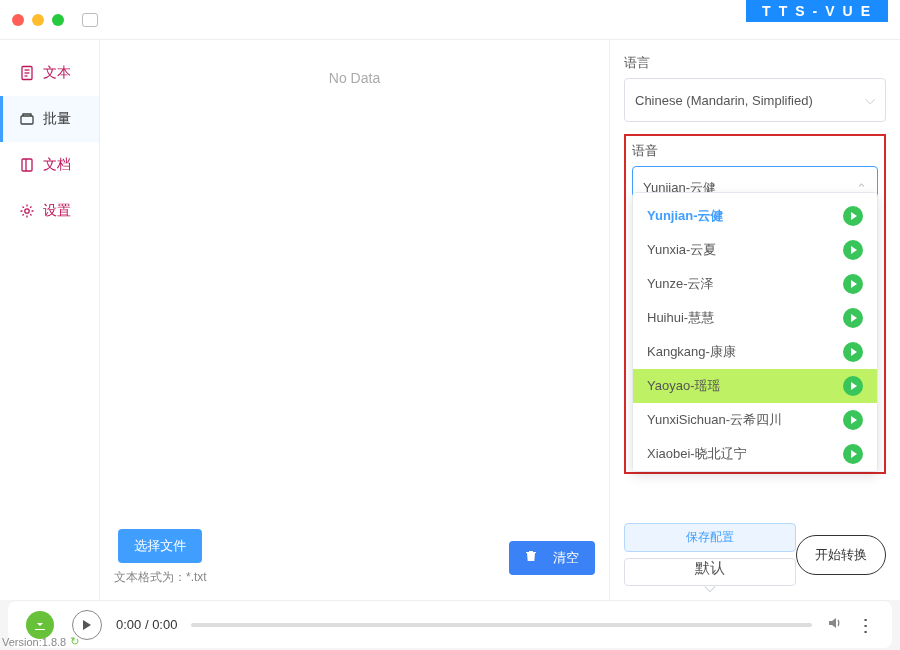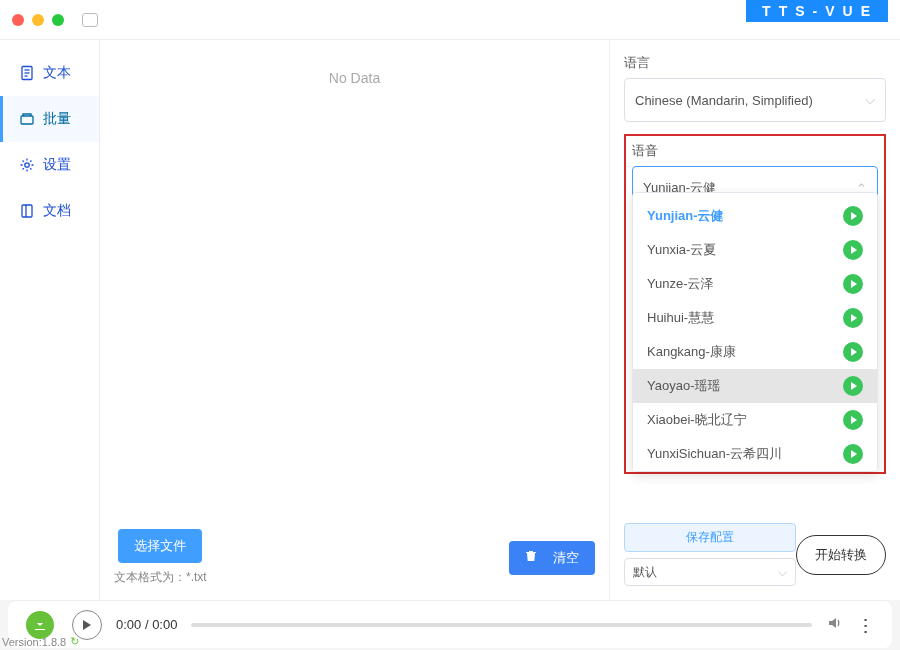--- a/index.html
+++ b/index.html
@@ -10,22 +10,22 @@
   .dot { width: 12px; height: 12px; border-radius: 50%; }
   .dot.red { background: #ff5f56; }
   .dot.yellow { background: #ffbd2e; }
   .dot.green { background: #27c93f; }
   .tabicon { width: 16px; height: 14px; border: 1px solid #bbb; border-radius: 3px; margin-left: 10px; display:flex; align-items:center; justify-content:center;}
   .brand { align-self: flex-start; background: #1b8cff; color: #fff; font-weight: 700; letter-spacing: 8px; padding: 3px 10px 3px 16px; font-size: 14px;}
 
   .app { display: flex; height: 560px; background: #fff; }
 
   .sidebar { width: 100px; border-right: 1px solid #eee; padding-top: 10px; }
-  .nav-item { display: flex; align-items: center; gap: 8px; padding: 14px 16px; color: #1d4ed8; font-size: 14px; cursor: pointer; border-left: 3px solid transparent; }
-  .nav-item.active { color: #0369a1; border-left-color: #409eff; background: #f4faff; }
+  .nav-item { display: flex; align-items: center; gap: 8px; padding: 14px 16px; color: #be185d; font-size: 14px; cursor: pointer; border-left: 3px solid transparent; }
+  .nav-item.active { color: #404040; border-left-color: #409eff; background: #f4faff; }
   .nav-icon { width: 16px; height: 16px; display: flex; align-items: center; justify-content: center; }
 
   .main { flex: 1; display: flex; }
 
   .center { flex: 1; display: flex; flex-direction: column; border-right: 1px solid #eee; }
   .table-head { display: flex; padding: 12px 12px; color: #777; font-size: 13px; border-bottom: 1px solid #f0f0f0; }
   .th { }
   .nodata { flex: 1; display: flex; align-items: flex-start; justify-content: center; padding-top: 30px; color: #aaa; font-size: 14px; }
   .center-foot { padding: 14px; display: flex; align-items: center; justify-content: space-between; }
   .left-foot { display:flex; flex-direction: column; align-items:center; gap:6px;}
@@ -38,30 +38,30 @@
   .field-label { color: #555; font-size: 13px; margin-bottom: 6px; }
   .select { width: 100%; border: 1px solid #dcdfe6; border-radius: 4px; height: 44px; display: flex; align-items: center; justify-content: space-between; padding: 0 10px; color: #555; font-size: 13px; background:#fff;}
   .select.focused { border-color: #409eff; }
   .chev { color: #c0c4cc; }
 
   .highlight-box { border: 2px solid #d42a2a; padding: 6px; margin-top: 12px; position: relative; height: 340px;}
   .dropdown { position: absolute; top: 56px; left: 6px; right: 6px; background: #fff; border: 1px solid #e4e7ed; border-radius: 4px; box-shadow: 0 4px 12px rgba(0,0,0,.12); padding: 6px 0; z-index: 10; max-height: 280px; overflow-y:auto;}
   .dropdown::before { content:""; position:absolute; top:-6px; left:30px; width:10px; height:10px; background:#fff; border-left:1px solid #e4e7ed; border-top:1px solid #e4e7ed; transform:rotate(45deg);}
   .opt { display: flex; align-items: center; justify-content: space-between; padding: 7px 14px; font-size: 13px; color: #555; cursor: pointer; }
   .opt.selected { color: #409eff; font-weight: 600; }
-  .opt.hover { background: #e5e5e5; }
+  .opt.hover { background: #bef264; }
   .play { width: 20px; height: 20px; border-radius: 50%; background: #39c559; display:flex; align-items:center; justify-content:center;}
   .play::after { content:""; border-left: 6px solid #fff; border-top: 4px solid transparent; border-bottom: 4px solid transparent; margin-left:2px;}
   .dropdown::-webkit-scrollbar { width:6px; }
   .dropdown::-webkit-scrollbar-thumb { background:#c0c4cc; border-radius:3px;}
 
   .right-foot { position:absolute; bottom:14px; left:14px; right:14px; display:flex; align-items:center; }
   .savecol { display:flex; flex-direction:column; gap:6px; flex:1;}
   .btn-outline-blue { background:#ecf5ff; border:1px solid #b3d8ff; color:#409eff; border-radius:4px; padding:5px 0; font-size:12px; cursor:pointer;}
-  .mini-select { border:1px solid #dcdfe6; border-radius:4px; height:28px; display:flex; align-items:center; justify-content:space-between; padding:0 8px; font-size:12px; color:#555;}
+  .mini-select { border:1px solid #dcdfe6; border-radius:4px; height:28px; display:flex; align-items:center; justify-content:space-between; padding:0 8px; font-size:15px; color:#555;flex-direction:column;}
   .btn-start { border:1px solid #333; background:#fff; color:#333; border-radius:20px; padding:10px 18px; font-size:13px; cursor:pointer;}
 
   .player { height: 48px; background:#fff; border-top:1px solid #eee; margin:0 8px; border-radius:8px; display:flex; align-items:center; padding:0 18px; gap:18px; position:relative;}
   .dlbtn { width:28px; height:28px; border-radius:50%; background:#67c23a; display:flex; align-items:center; justify-content:center; color:#fff;}
   .pctrl { width:30px; height:30px; border-radius:50%; border:1px solid #888; display:flex; align-items:center; justify-content:center;}
   .ptime { font-size:13px; color:#333;}
   .pbar { flex:1; height:4px; background:#ddd; border-radius:2px;}
   .picon { color:#888; }
   .dots { font-size:18px; color:#555; cursor:pointer; letter-spacing:-2px; transform:rotate(90deg);}
 
@@ -99,34 +99,34 @@
           <svg width="16" height="16" viewBox="0 0 16 16" fill="none" stroke="currentColor" stroke-width="1.3">
             <rect x="2" y="5" width="12" height="8" rx="1"></rect>
             <path d="M4 5 V3 h8 v2"></path>
           </svg>
         </span>
       <span>批量</span>
     </div>
     <div class="nav-item">
       <span class="nav-icon">
           <svg width="16" height="16" viewBox="0 0 16 16" fill="none" stroke="currentColor" stroke-width="1.3">
+            <rect x="3" y="2" width="10" height="12" rx="1"></rect>
+            <line x1="7" y1="2" x2="7" y2="14"></line>
+          </svg>
+        </span>
+      <span>文档</span>
+    </div>
+    <div class="nav-item">
+      <span class="nav-icon">
+          <svg width="16" height="16" viewBox="0 0 16 16" fill="none" stroke="currentColor" stroke-width="1.3">
             <circle cx="8" cy="8" r="2.2"></circle>
             <path d="M8 1.5v2M8 12.5v2M1.5 8h2M12.5 8h2M3.5 3.5l1.4 1.4M11.1 11.1l1.4 1.4M12.5 3.5l-1.4 1.4M4.9 11.1l-1.4 1.4"></path>
           </svg>
         </span>
       <span>设置</span>
-    </div>
-    <div class="nav-item">
-      <span class="nav-icon">
-          <svg width="16" height="16" viewBox="0 0 16 16" fill="none" stroke="currentColor" stroke-width="1.3">
-            <rect x="3" y="2" width="10" height="12" rx="1"></rect>
-            <line x1="7" y1="2" x2="7" y2="14"></line>
-          </svg>
-        </span>
-      <span>文档</span>
     </div>
   </div>
 
   <div class="main">
     <div class="center">
       <div class="nodata">No Data</div>
       <div class="center-foot">
         <div class="left-foot">
           <button class="btn btn-blue">选择文件</button>
           <div class="hint"><span>文本格式为：</span><span>*.txt</span></div>
@@ -173,25 +173,25 @@
             </div>
           <div class="opt">
               <span>Kangkang-康康</span>
               <span class="play"></span>
             </div>
           <div class="opt hover">
               <span>Yaoyao-瑶瑶</span>
               <span class="play"></span>
             </div>
           <div class="opt">
+              <span>YunxiSichuan-云希四川</span>
+              <span class="play"></span>
+            </div>
+          <div class="opt">
               <span>Xiaobei-晓北辽宁</span>
-              <span class="play"></span>
-            </div>
-          <div class="opt">
-              <span>YunxiSichuan-云希四川</span>
               <span class="play"></span>
             </div>
         </div>
       </div>
 
       <div class="right-foot">
         <div class="savecol">
           <button class="btn-outline-blue">保存配置</button>
           <div class="mini-select">
             <span>默认</span>

